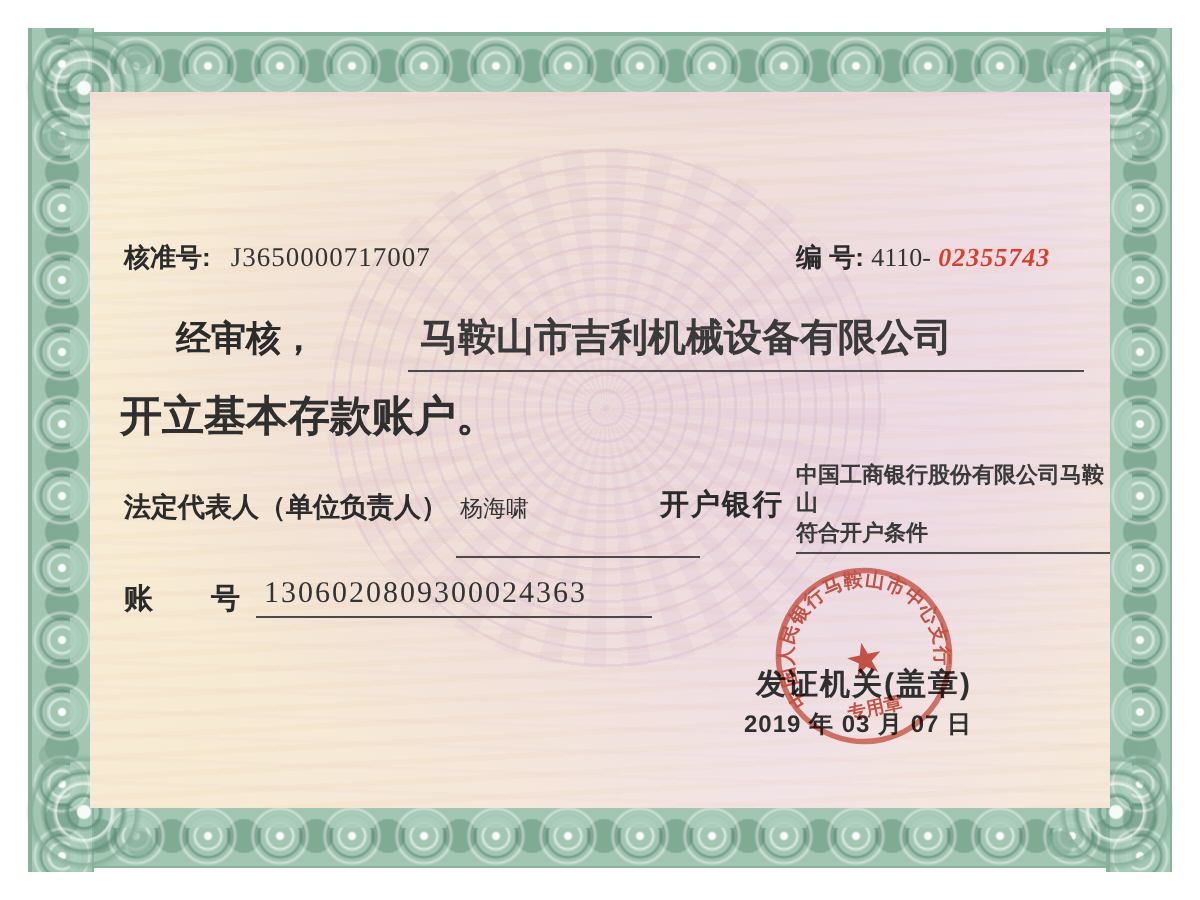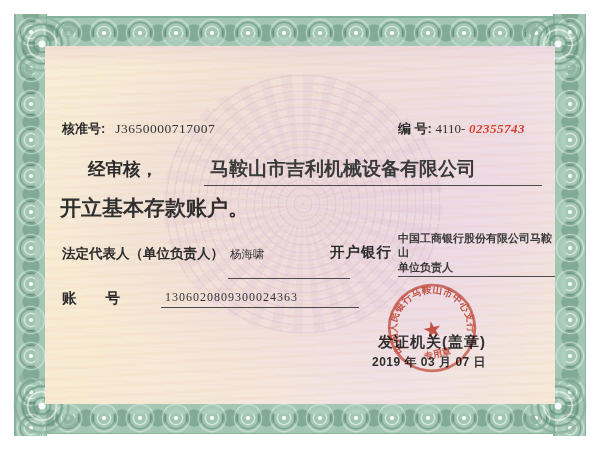--- a/index.html
+++ b/index.html
@@ -110,23 +110,23 @@
   .rep-row{left:62px;top:245px;font-size:13.5px;display:flex;align-items:baseline;}
   .rep-underline{display:inline-block;border-bottom:1.2px solid #4a4a4a;width:118px;
     font-size:11.5px;padding:0 2px 16px 2px;margin-left:4px;}
 
   .bank-label{left:330px;top:243px;font-size:14.5px;font-weight:bold;letter-spacing:1px;font-family:Liberation Mono, monospace;}
   .bank-name{left:398px;top:231px;width:157px;font-size:11px;line-height:1.3;
     border-bottom:1.2px solid #4a4a4a;padding-bottom:2px;
     font-family:"Liberation Serif","DejaVu Serif",serif;font-weight:bold;color:#3a3a3a;}
   .bank-name span{display:block;}
 
-  .account-row{left:62px;top:289px;font-size:14.5px;display:flex;align-items:center;gap:33px;}
+  .account-row{left:62px;top:289px;font-size:14.5px;display:flex;align-items:center;}
   .account-underline{display:inline-block;border-bottom:1.2px solid #4a4a4a;width:192px;
-    margin-left:8px;padding:0 2px 2px 4px;font-size:12px;letter-spacing:1px;}
+    margin-left:8px;padding:0 2px 2px 4px;font-size:15px;letter-spacing:1px;}
 
   .issuer-label{left:378px;top:333px;font-size:15px;font-weight:bold;letter-spacing:1px;}
   .issue-date{left:372px;top:354px;font-size:12px;font-weight:bold;letter-spacing:.5px;}
 
   
   .seal{left:386px;top:282px;width:92px;height:92px;transform:rotate(-12deg);
     opacity:.85;mix-blend-mode:multiply;}
   .seal svg{width:100%;height:100%;}
 </style>
 </head>
@@ -168,21 +168,21 @@
   <div class="abs body-line2">开立基本存款账户。</div>
 
   <div class="abs rep-row">
     <span class="label">法定代表人（单位负责人）</span>
     <span class="rep-underline serifv">杨海啸</span>
   </div>
 
   <div class="abs bank-label label">开户银行</div>
   <div class="abs bank-name">
     <span>中国工商银行股份有限公司马鞍山</span>
-    <span>单位负责人</span>
+    <span>符合开户条件</span>
   </div>
 
   <div class="abs account-row">
     <span class="label">账　　号</span>
     <span class="account-underline serifv">1306020809300024363</span>
   </div>
 
   <div class="abs issuer-label">发证机关(盖章)</div>
   <div class="abs issue-date">2019 年 03 月 07 日</div>
 

